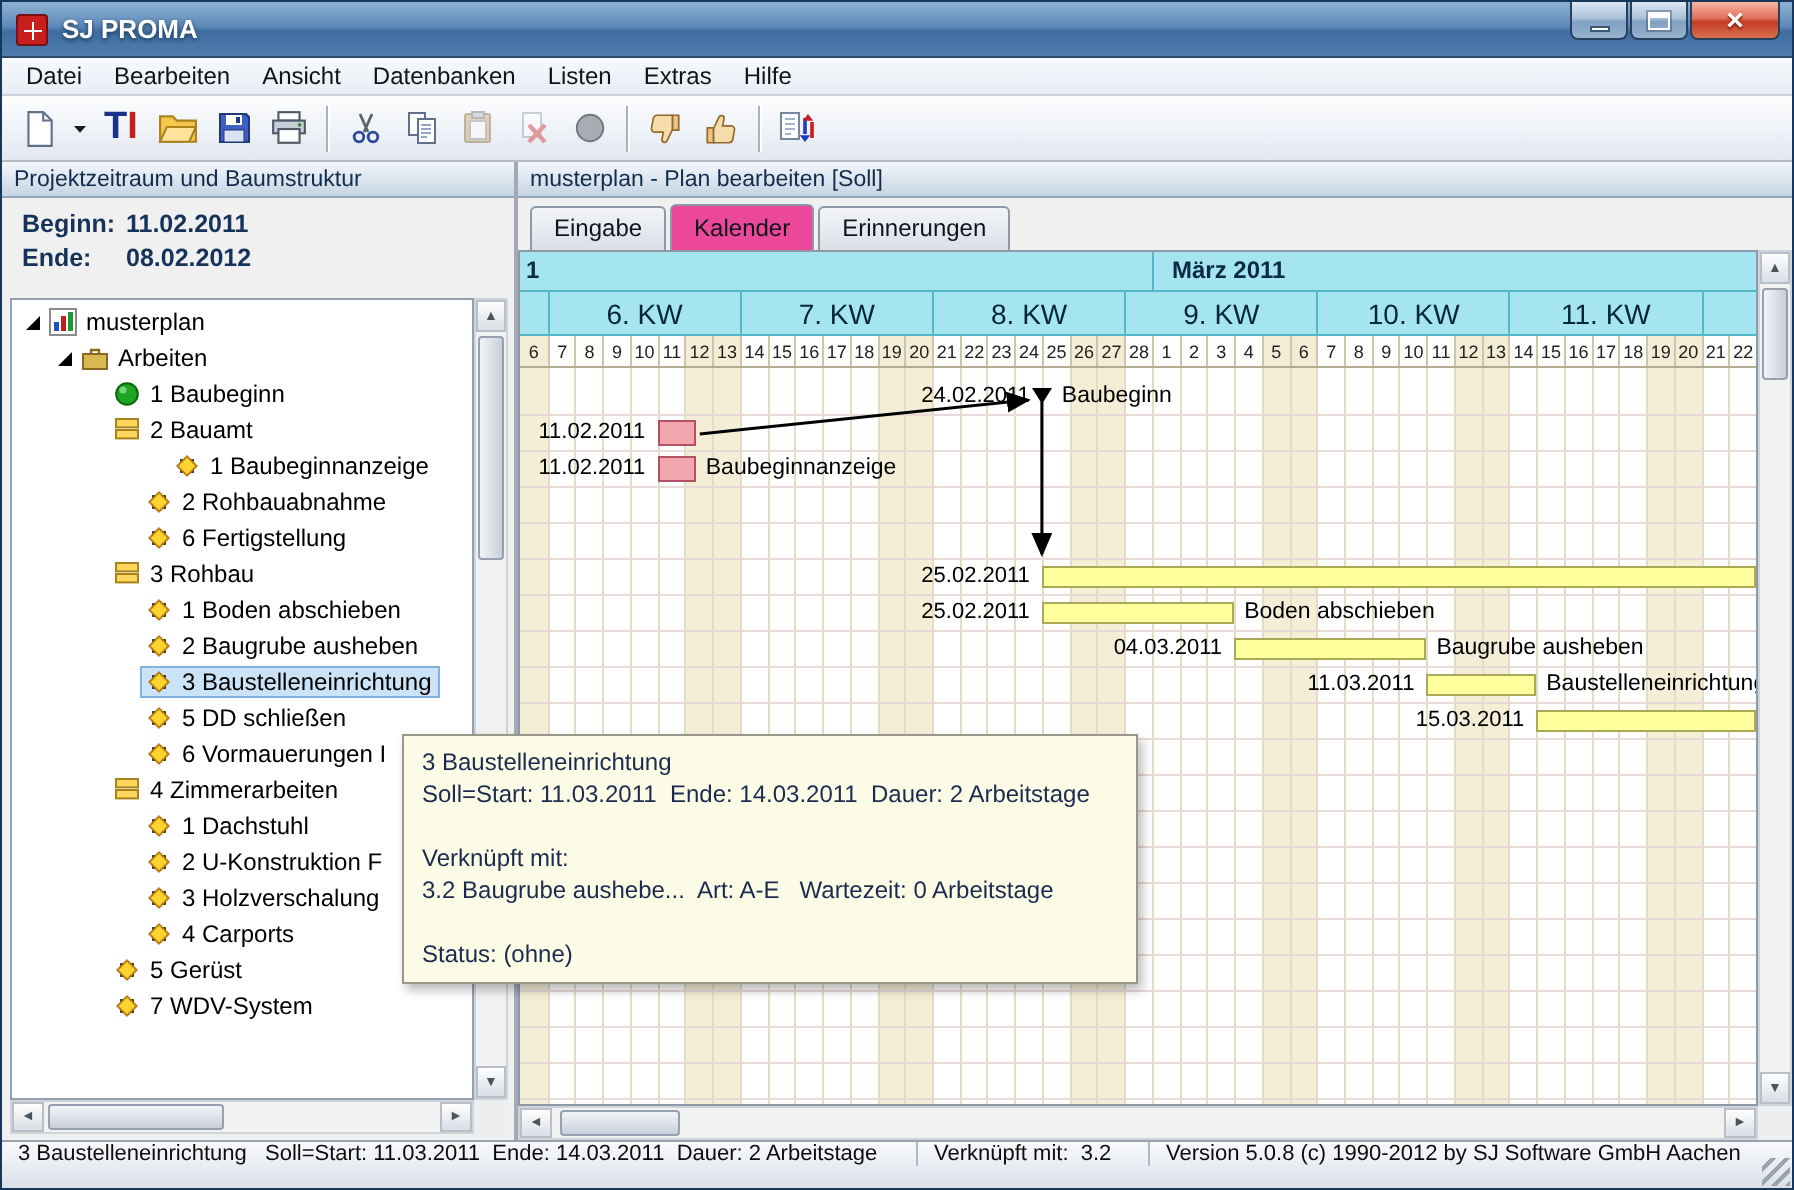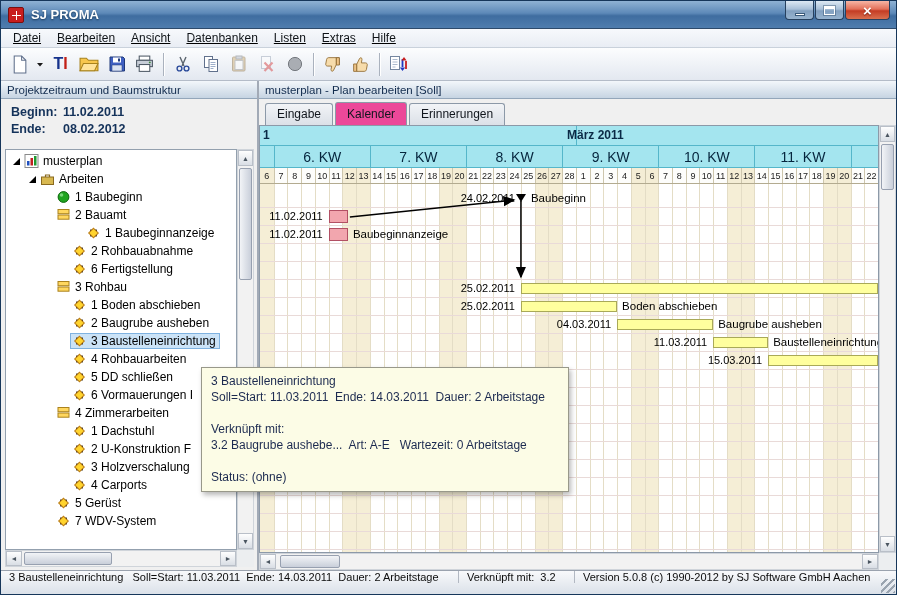--- a/index.html
+++ b/index.html
@@ -21,32 +21,32 @@
   .wbtn { width:29px; height:19px; border:1px solid #26405e; border-top:none; border-radius:0 0 4px 4px;
     display:flex; align-items:center; justify-content:center;
     background:linear-gradient(#dde9f4 0%, #a9c0d8 45%, #82a0c0 55%, #97b3cf 100%); }
   .wbtn.close { width:45px; background:linear-gradient(#f6b5a5 0%, #e2705a 45%, #c43c24 55%, #d9704f 100%); }
   .glyph-min { width:10px; height:3px; background:#fff; border:1px solid #3a5a7a; margin-top:8px; }
   .glyph-max { width:11px; height:9px; border:1px solid #fff; border-top:3px solid #fff; background:transparent; box-shadow:0 0 0 1px rgba(40,70,100,.4); }
   .glyph-close { color:#fff; font-size:15px; font-weight:bold; line-height:1; text-shadow:0 1px 1px #7a1a0a; }
 
   
   .menubar { height:19px; flex:0 0 19px; display:flex; align-items:flex-end;
-    background:linear-gradient(#f7f9fc,#e9edf4); border-bottom:1px solid #c9d1db; padding-left:4px;text-decoration:underline; }
+    background:linear-gradient(#f7f9fc,#e9edf4); border-bottom:1px solid #c9d1db; padding-left:4px; }
   .menu-item { font-size:12px; color:#101418; padding:1px 8px 2px; }
 
   
   .toolbar { height:33px; flex:0 0 33px; display:flex; align-items:center; gap:1px;
     background:linear-gradient(#fcfdfe,#e3e8f0); border-bottom:1px solid #b4bcc8; padding:2px 5px; }
   .tb-btn { width:27px; height:27px; display:flex; align-items:center; justify-content:center; border-radius:3px; }
   .tb-btn.disabled { opacity:.42; }
   .tb-btn svg { display:block; }
   .tb-btn.narrow { width:12px; }
   .tb-sep { width:1px; height:23px; background:#aab2be; box-shadow:1px 0 0 #fff; margin:0 4px; }
-  .ti { font-size:16px; font-weight:bold; letter-spacing:0; }
+  .ti { font-size:19px; font-weight:bold; letter-spacing:0; }
 
   
   .main { flex:1; display:flex; overflow:hidden; }
   .left-panel { width:258px; flex:0 0 258px; border-right:2px solid #a2aab6; display:flex; flex-direction:column; background:#f0f0f0; }
   .right-panel { flex:1; display:flex; flex-direction:column; overflow:hidden; }
 
   .panel-header { height:18px; flex:0 0 18px; background:linear-gradient(#f3f7fb,#c6d4e2);
     border-bottom:1px solid #93a6ba; font-size:11.5px; color:#122c4e; display:flex; align-items:center; padding:0 6px; white-space:nowrap; overflow:hidden; }
 
   .project-info { flex:0 0 48px; padding:6px 10px 0; font-size:12.5px; color:#14325a; font-weight:600; background:#f0f0f0; }
@@ -430,32 +430,20 @@
             </div>
             <div class="tree-row" style="padding-left: 52px;">
               <span class="tree-slot"></span>
               <span class="tree-inner">
                 <span class="tree-icon">
                   <svg width="15" height="14" viewBox="0 0 14 14">
                     <rect x="3.6" y="3.6" width="6.8" height="6.8" fill="#ffd califa"></rect>
                     <rect x="3.6" y="3.6" width="6.8" height="6.8" fill="#ffd42e" stroke="#bb7d16" transform="rotate(45 7 7)"></rect>
                   </svg>
                 </span>
-                <span class="tree-label">4 Rohbauarbeiten</span>
-              </span>
-            </div>
-            <div class="tree-row" style="padding-left: 52px;">
-              <span class="tree-slot"></span>
-              <span class="tree-inner">
-                <span class="tree-icon">
-                  <svg width="15" height="14" viewBox="0 0 14 14">
-                    <rect x="3.6" y="3.6" width="6.8" height="6.8" fill="#ffd califa"></rect>
-                    <rect x="3.6" y="3.6" width="6.8" height="6.8" fill="#ffd42e" stroke="#bb7d16" transform="rotate(45 7 7)"></rect>
-                  </svg>
-                </span>
                 <span class="tree-label">5 DD schließen</span>
               </span>
             </div>
             <div class="tree-row" style="padding-left: 52px;">
               <span class="tree-slot"></span>
               <span class="tree-inner">
                 <span class="tree-icon">
                   <svg width="15" height="14" viewBox="0 0 14 14">
                     <rect x="3.6" y="3.6" width="6.8" height="6.8" fill="#ffd califa"></rect>
                     <rect x="3.6" y="3.6" width="6.8" height="6.8" fill="#ffd42e" stroke="#bb7d16" transform="rotate(45 7 7)"></rect>
@@ -572,21 +560,21 @@
       <div class="tab-bar">
           <div class="tab">Eingabe</div>
           <div class="tab active">Kalender</div>
           <div class="tab">Erinnerungen</div>
         </div>
       <div class="chart-zone">
         <div class="chart" id="chart">
             <div class="g-month">
               <span class="g-mlabel" style="left: 3px;">1</span>
               <div class="g-vsep" style="left: 315.867px;"></div>
-              <span class="g-mlabel" style="left: 307px;">März 2011</span>
+              <span class="g-mlabel" style="left: 326px;">März 2011</span>
             </div>
             <div class="g-week">
               <div class="g-wcell" style="left: 13.7333px; width: 96.1333px;">6. KW</div>
               <div class="g-wcell" style="left: 109.867px; width: 96.1333px;">7. KW</div>
               <div class="g-wcell" style="left: 206px; width: 96.1333px;">8. KW</div>
               <div class="g-wcell" style="left: 302.133px; width: 96.1333px;">9. KW</div>
               <div class="g-wcell" style="left: 398.267px; width: 96.1333px;">10. KW</div>
               <div class="g-wcell" style="left: 494.4px; width: 96.1333px;">11. KW</div>
               <div class="g-vsep" style="left: 590.533px;"></div>
             </div>

